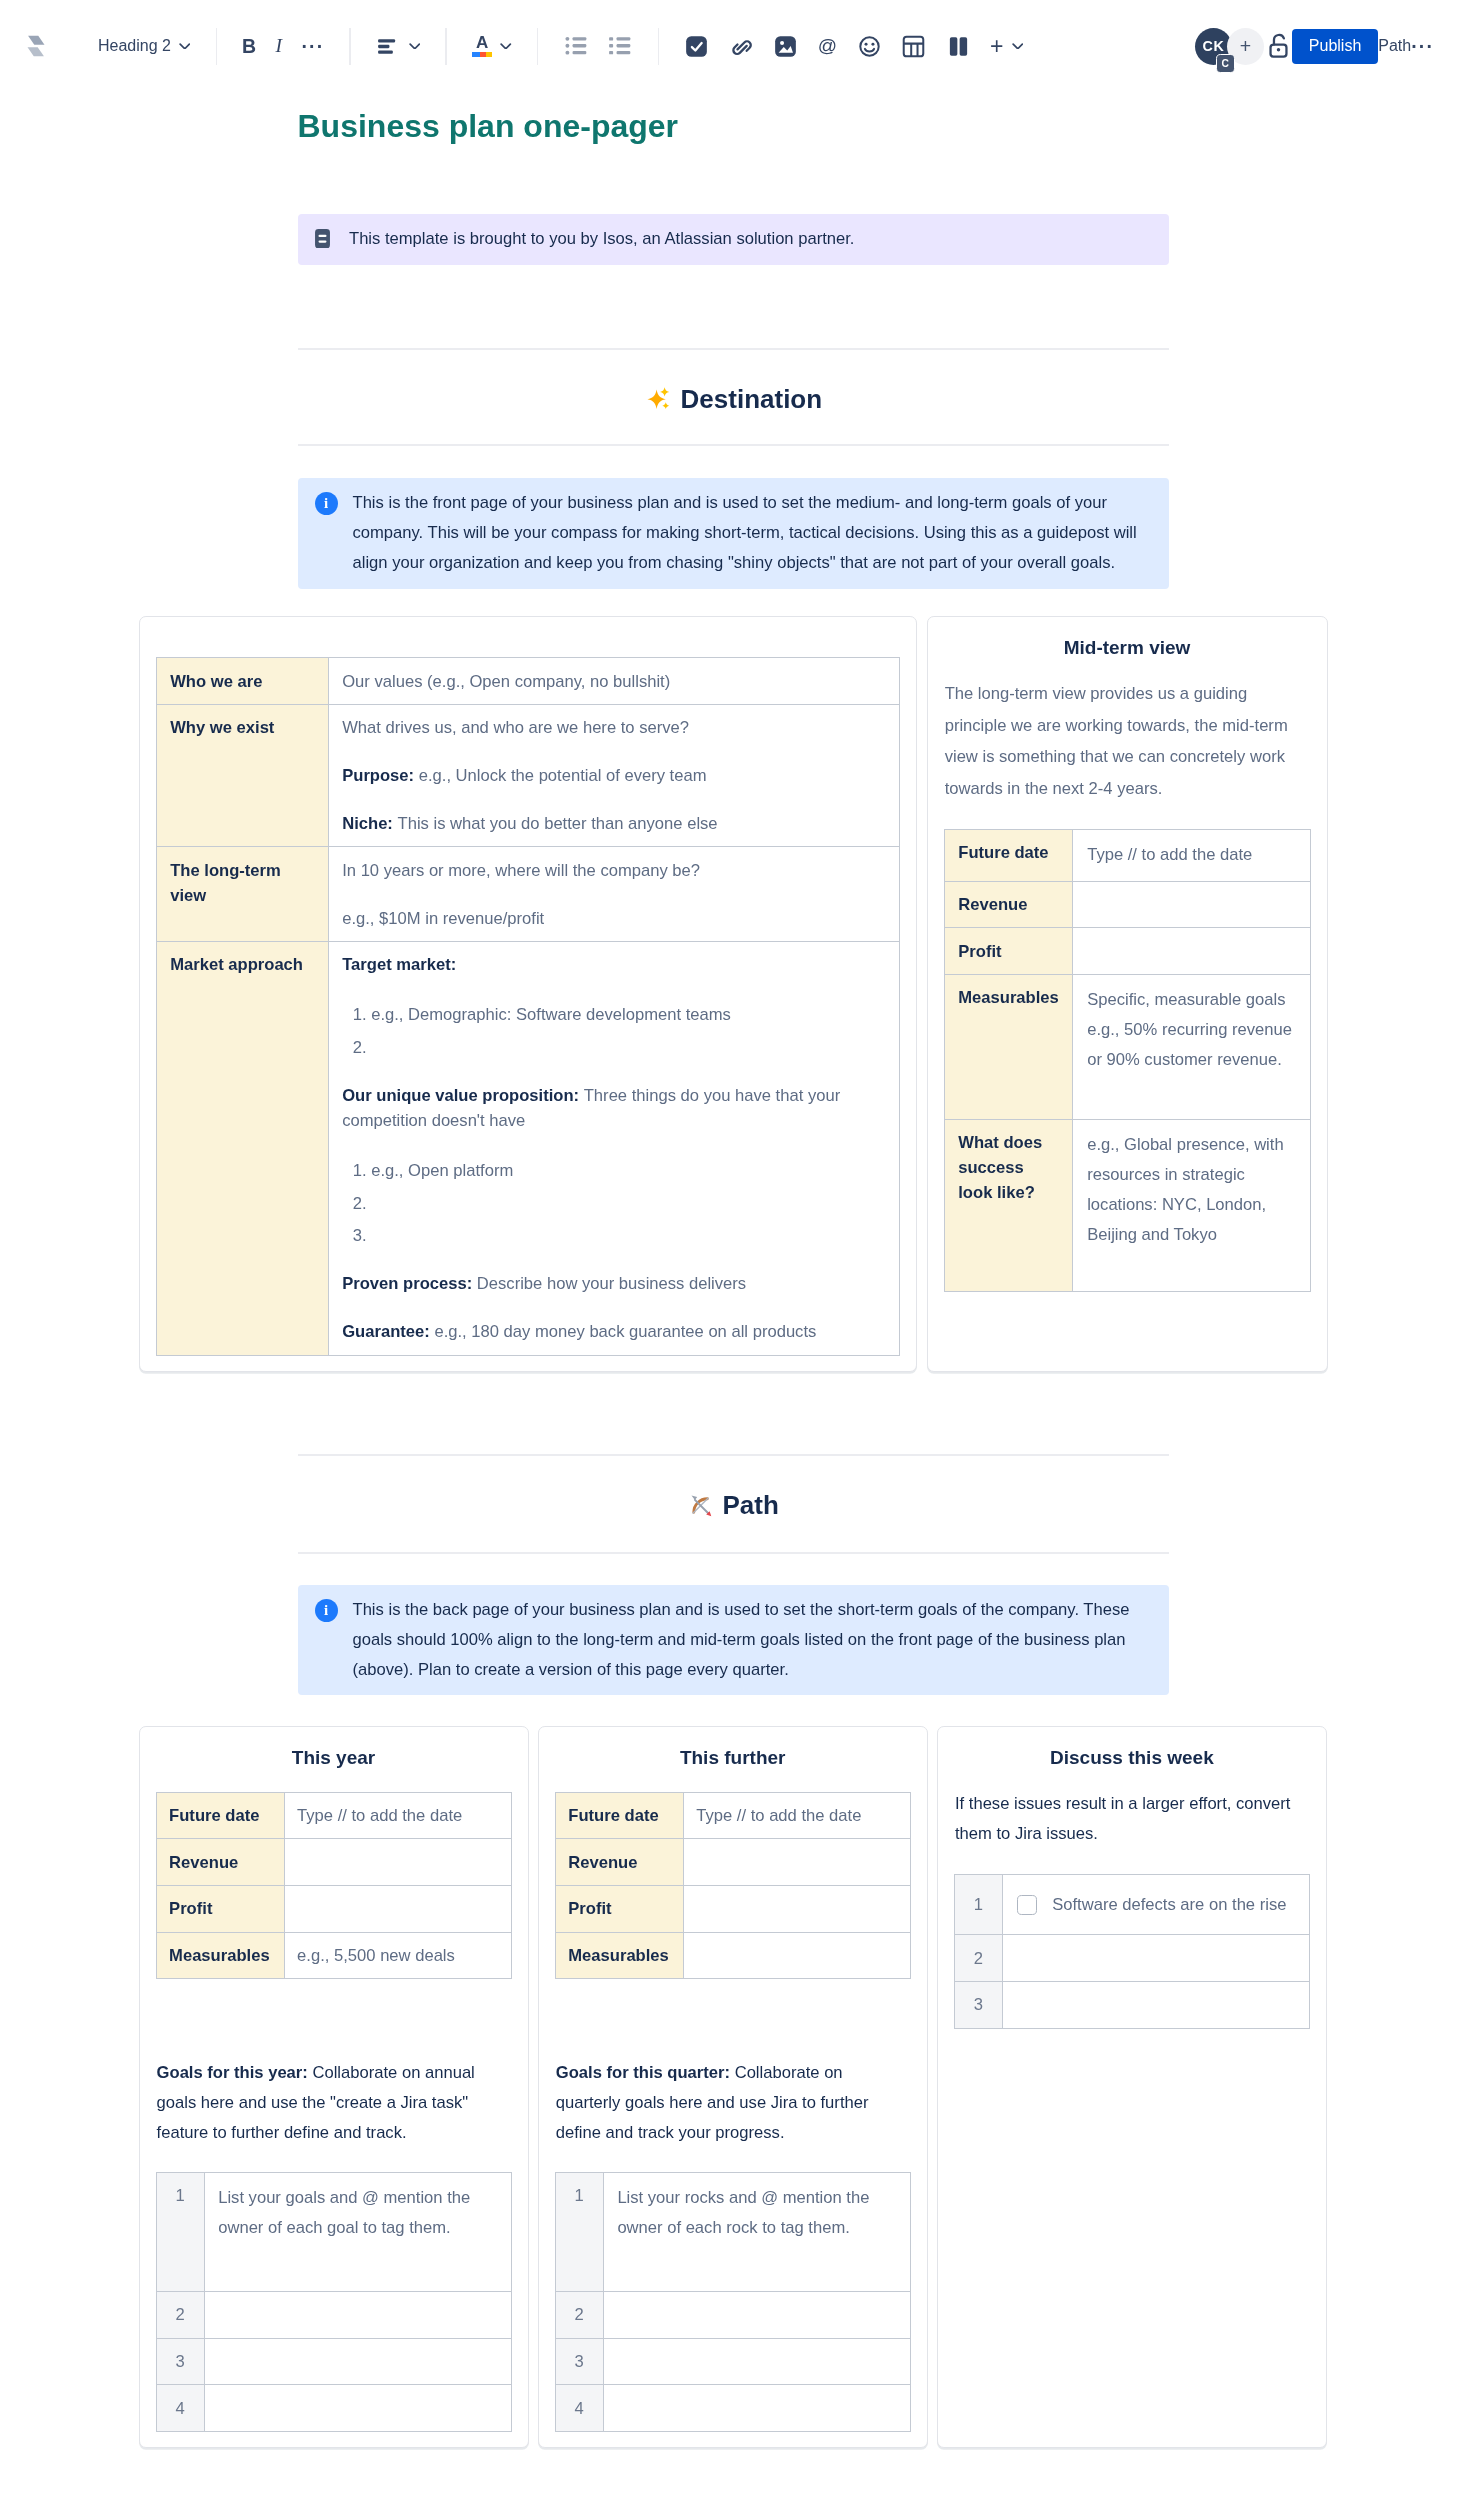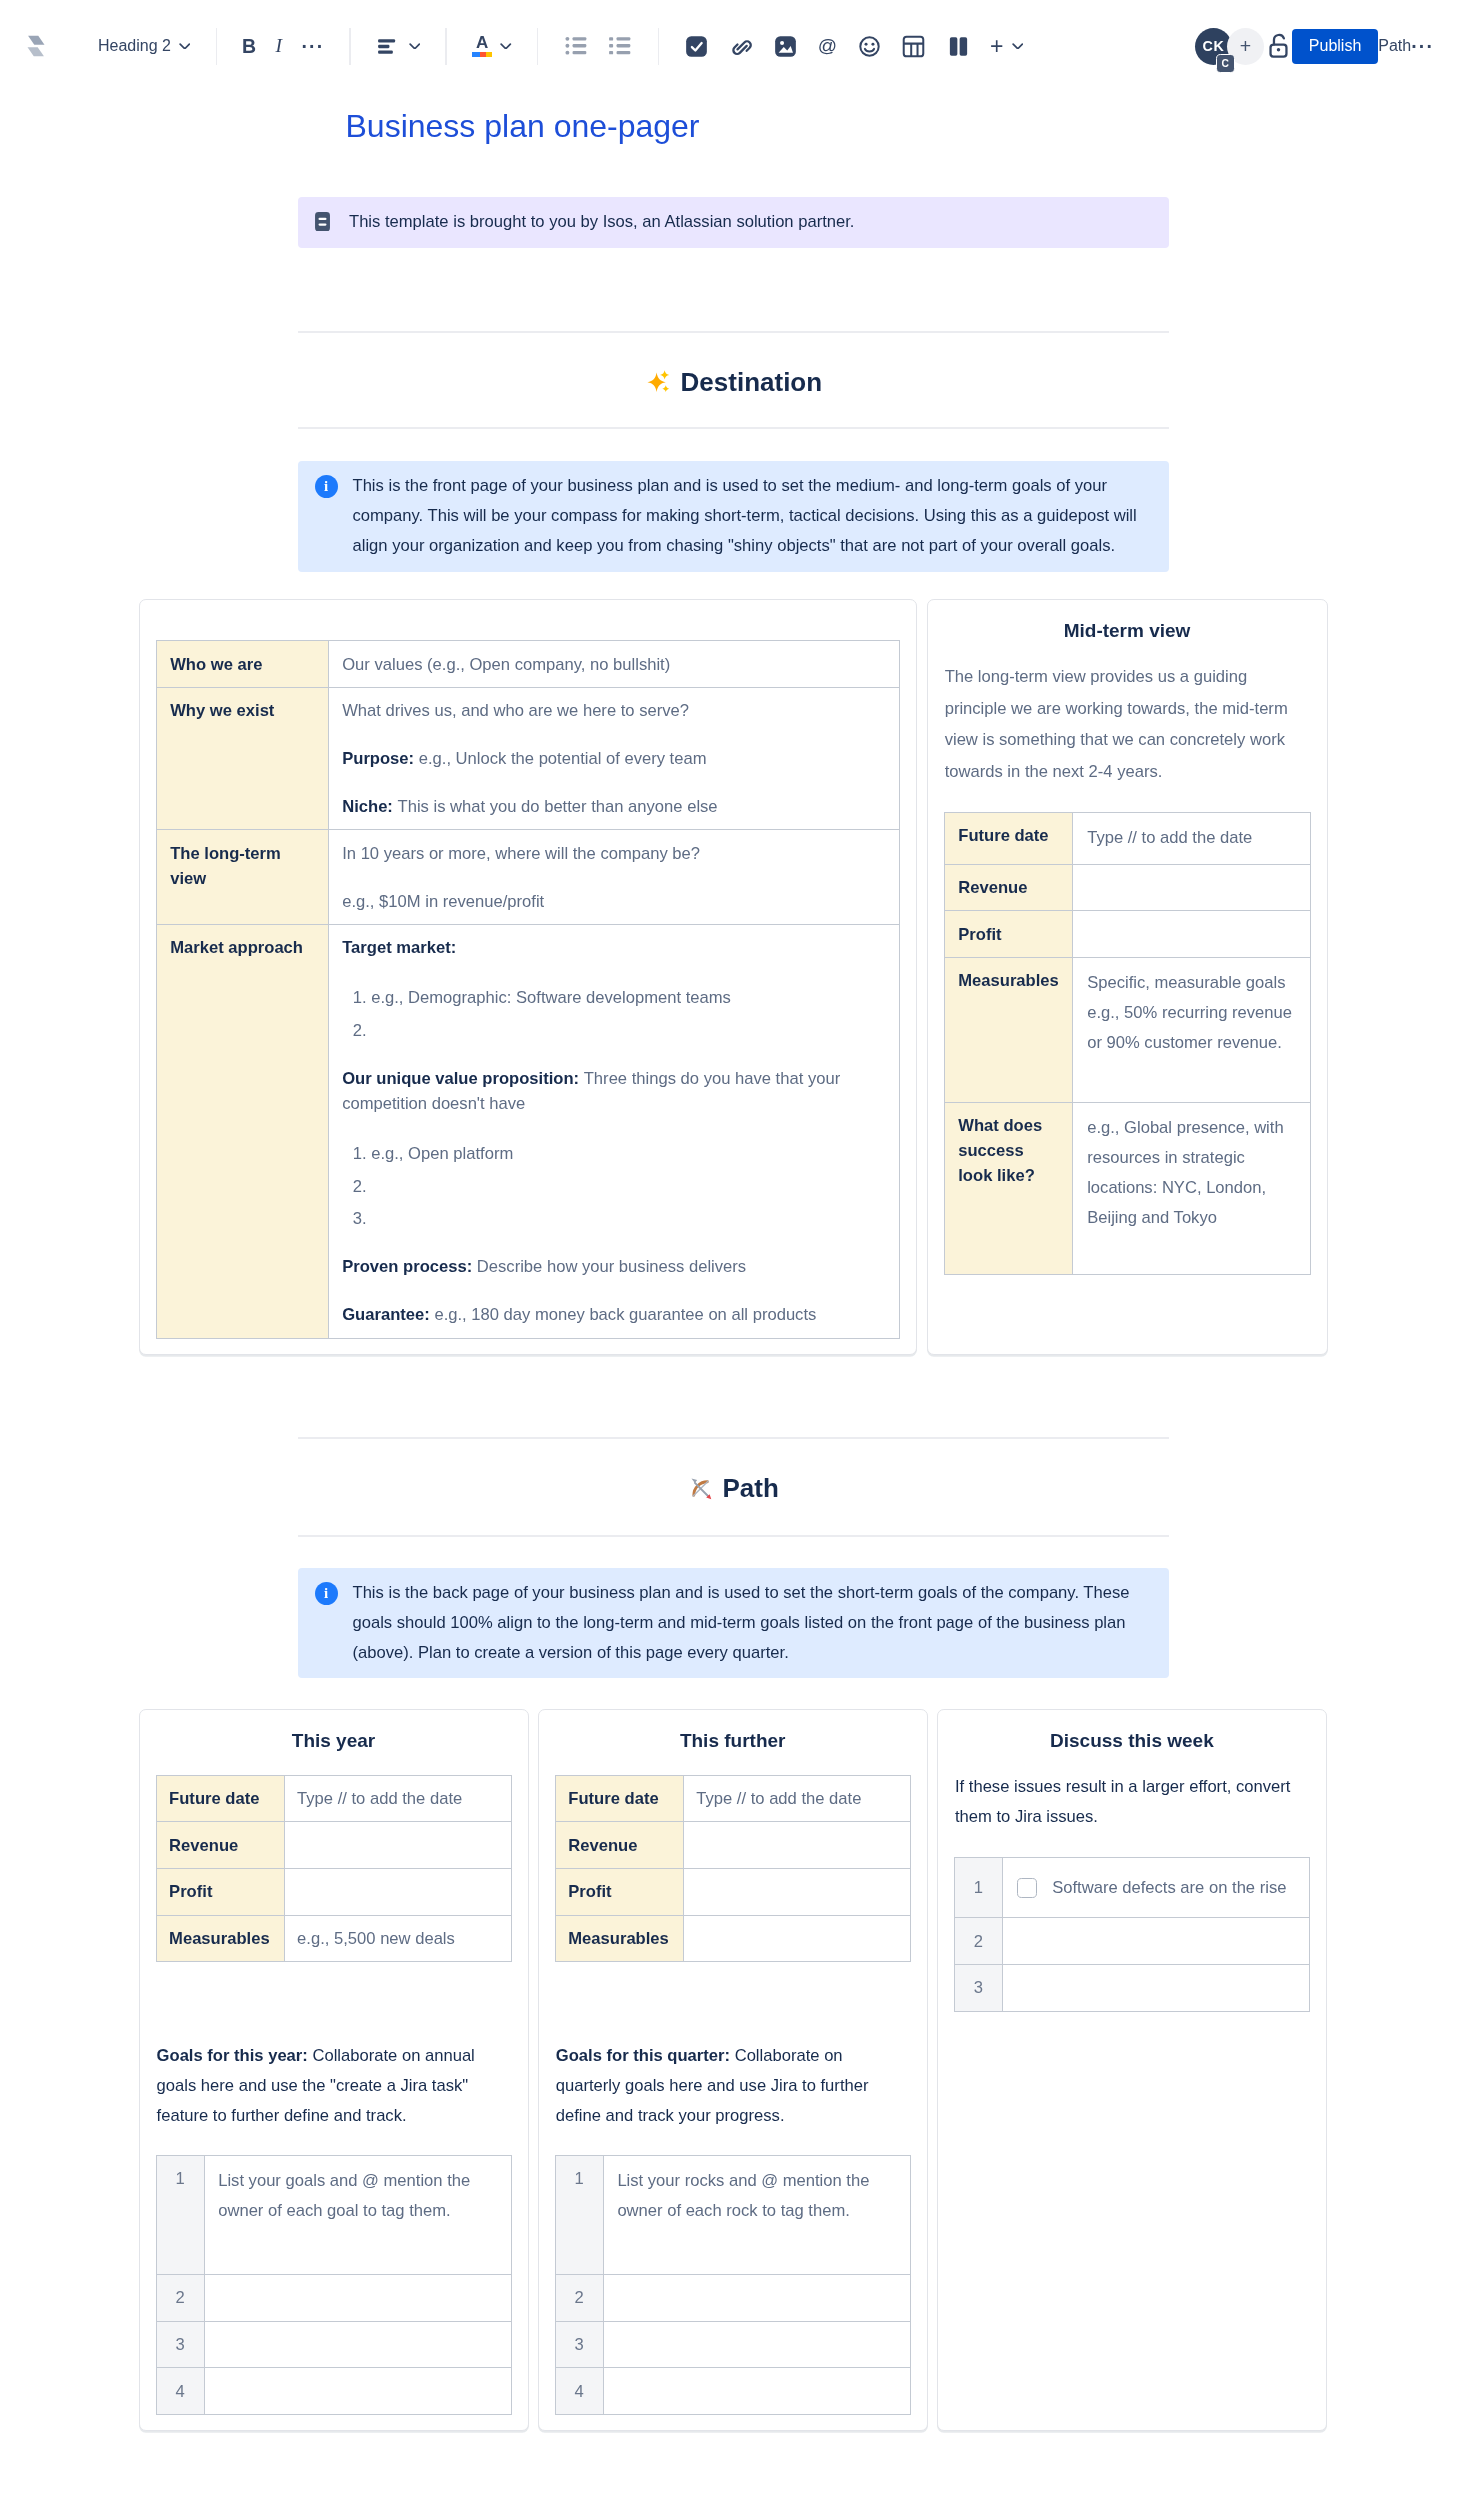--- a/index.html
+++ b/index.html
@@ -24,23 +24,23 @@
   .tb-right { margin-left:auto; display:flex; align-items:center; }
   .avatars { display:flex; align-items:center; position:relative; }
   .avatar { width:37px; height:37px; border-radius:50%; background:#2E415F; color:#fff; font-size:14.3px; font-weight:700; display:flex; align-items:center; justify-content:center; letter-spacing:0.6px; }
   .avatar.plus { background:#F0F1F4; color:#44546F; font-size:19.5px; font-weight:400; margin-left:-4.6px; }
   .avatar-badge { position:absolute; left:20.6px; top:26px; width:19.5px; height:19.5px; border-radius:4.6px; background:#44546F; border:1.7px solid #fff; color:#fff; font-size:10.3px; font-weight:700; display:flex; align-items:center; justify-content:center; z-index:2; }
   .publish-btn { background:#0052CC; color:#fff; border:none; border-radius:4px; height:35px; padding:0 17px; font-size:16px; font-family:inherit; cursor:pointer; }
   .close-btn { color:#344563; font-size:16px; background:none; border:none; font-family:inherit; cursor:pointer; }
 
   
   .content { width:871px; margin:0 auto; }
-  .page-title { margin-top:17px; font-size:32px; font-weight:400; line-height:35px; color:#1d4ed8;margin-left:48px; }
-
-  .banner { margin-top:53px; background:#EAE6FF; border-radius:4px; min-height:50px; display:flex; align-items:center; gap:19.5px; padding:10.3px 17px; }
+  .page-title { margin-top:17px; font-size:32px; font-weight:700; line-height:35px; color:#0f766e; }
+
+  .banner { margin-top:70px; background:#EAE6FF; border-radius:4px; min-height:50px; display:flex; align-items:center; gap:19.5px; padding:10.3px 17px; }
   .banner-text, .panel-text { font-size:16.6px; line-height:30px; color:#172B4D; }
 
   .rule { height:2.3px; background:#EBECF0; border:none; }
   .rule.r1 { margin-top:83px; }
   .rule.r2 { margin-top:26px; }
   .rule.r3 { margin-top:82px; }
   .rule.r4 { margin-top:27.5px; }
 
   .section-head { margin-top:31px; display:flex; align-items:center; justify-content:center; gap:9.2px; height:37px; }
   .section-head h2 { font-size:26px; font-weight:600; color:#172B4D; }

